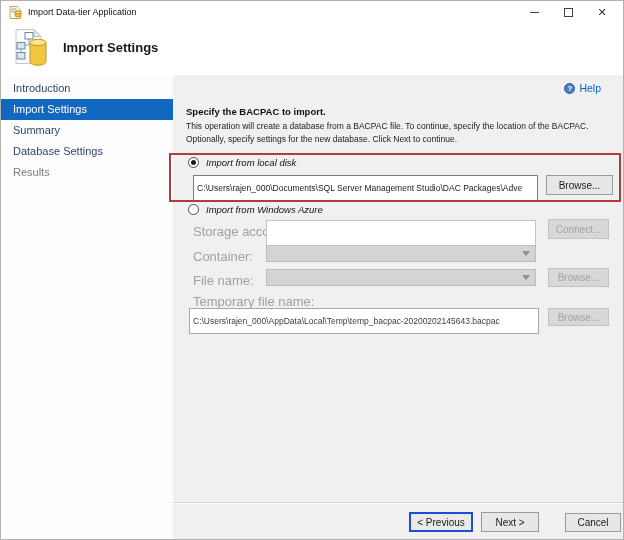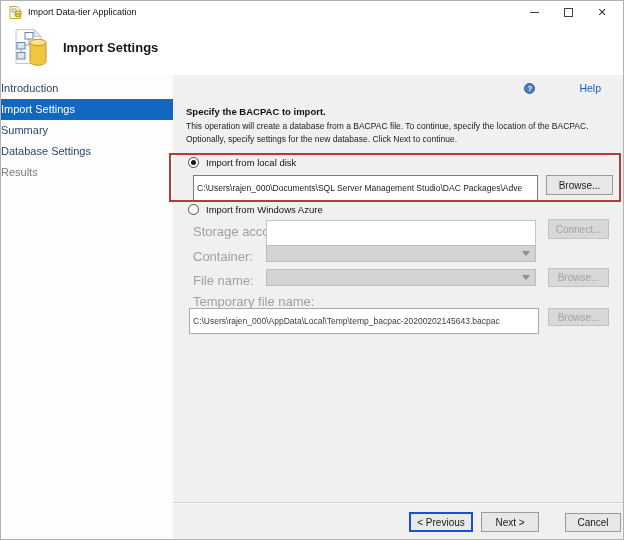--- a/index.html
+++ b/index.html
@@ -21,40 +21,40 @@
   .max-glyph { width:9px; height:9px; border:1px solid #444; display:inline-block; }
   .close-glyph { font-size:11px; color:#333; line-height:1; }
 
   
   .header { position:absolute; left:0; top:22px; right:0; height:52px; background:#fff; }
   .header-icon { position:absolute; left:12px; top:5px; }
   .page-title { position:absolute; left:62px; top:17px; font-size:13px; font-weight:bold; color:#181818; }
 
   
   .sidebar { position:absolute; left:0; top:74px; width:172px; bottom:0; background:#fdfdfd; padding-top:3px; }
-  .side-item { height:21px; line-height:21px; font-size:11px; color:#2f4668; cursor:default;
+  .side-item { height:21px; line-height:21px; padding-left:12px; font-size:11px; color:#2f4668; cursor:default;
                white-space:nowrap; }
   .side-item.selected { background:#1267c1; color:#ffffff; }
   .side-item.disabled { color:#7c7c7c; }
 
   
   .main { position:absolute; left:172px; top:74px; right:0; bottom:0; background:#f0f0f0; }
 
   .help-link { position:absolute; top:7px; right:22px; display:flex; align-items:center; gap:4px; cursor:default; }
   .help-icon { width:11px; height:11px; border-radius:50%; background:#4a7ec2; border:1px solid #2f5f9e;
                color:#fff; font-size:8px; font-weight:bold; display:flex; align-items:center; justify-content:center; }
-  .help-label { font-size:10.5px; color:#0b62c4;margin-left:40px; }
+  .help-label { font-size:10.5px; color:#0b62c4; }
 
   .heading { position:absolute; left:13px; top:31px; font-size:9.5px; font-weight:bold; color:#111; }
   .description { position:absolute; left:13px; top:45px; width:442px; font-size:8.5px; line-height:13px; color:#222; }
 
   .annotation-box { position:absolute; left:-4px; top:78px; width:452px; height:49px;
                     border:2px solid #b23b3b; pointer-events:none; z-index:6; }
 
-  .radio-row { position:absolute; display:flex; align-items:flex-start; gap:7px; }
+  .radio-row { position:absolute; display:flex; align-items:flex-start; gap:7px;font-style:italic; }
   .radio { width:11px; height:11px; border:1px solid #4d4d4d; border-radius:50%; background:#fff;
            position:relative; flex:none; }
   .radio.checked::after { content:""; position:absolute; left:2px; top:2px; width:5px; height:5px;
                           border-radius:50%; background:#1a1a1a; }
   .radio-label { font-size:9.5px; color:#111; }
 
   .text-field { position:absolute; background:#fff; border:1px solid #7c7c7c; font-family:"Liberation Sans",sans-serif;
                 font-size:8.5px; color:#222; padding:12px 3px; white-space:nowrap; overflow:hidden; }
   input.text-field { outline:none; }
   .text-field.soft { border:1px solid #c3c3c3; }

